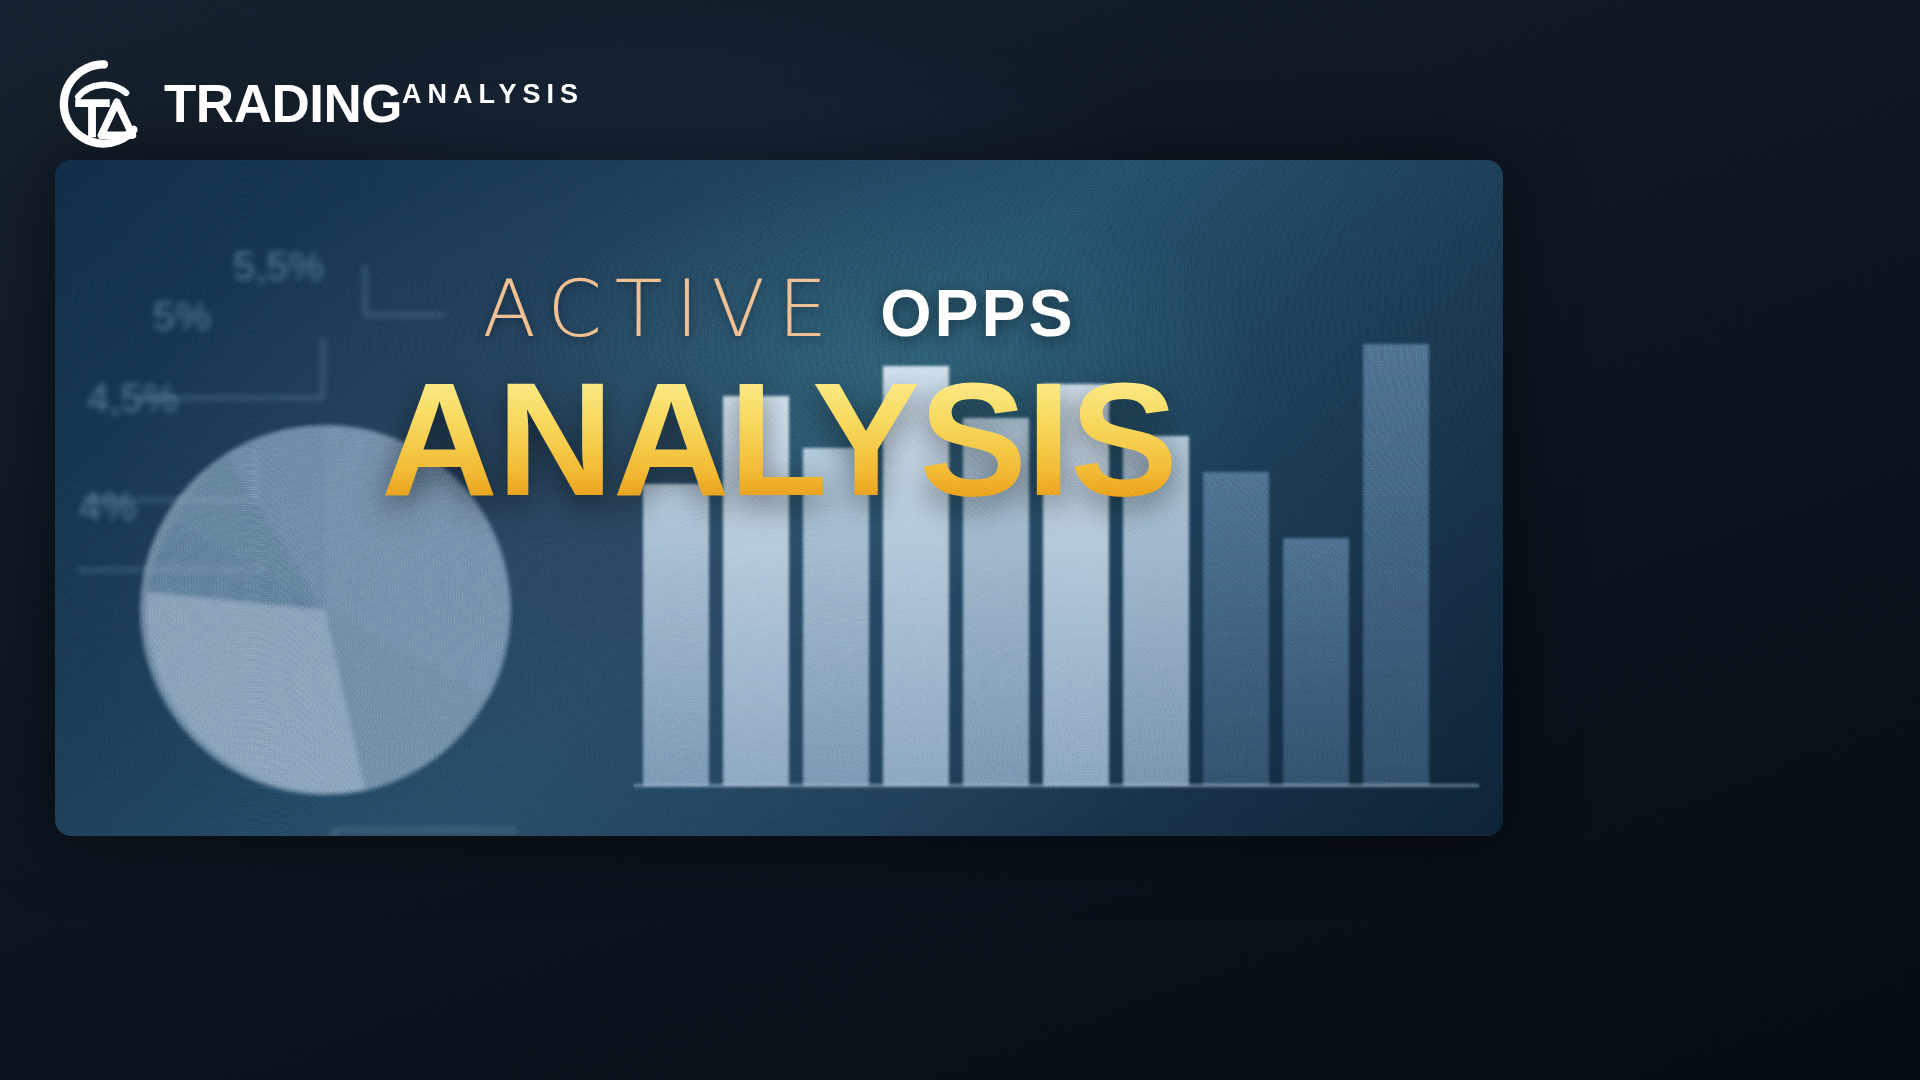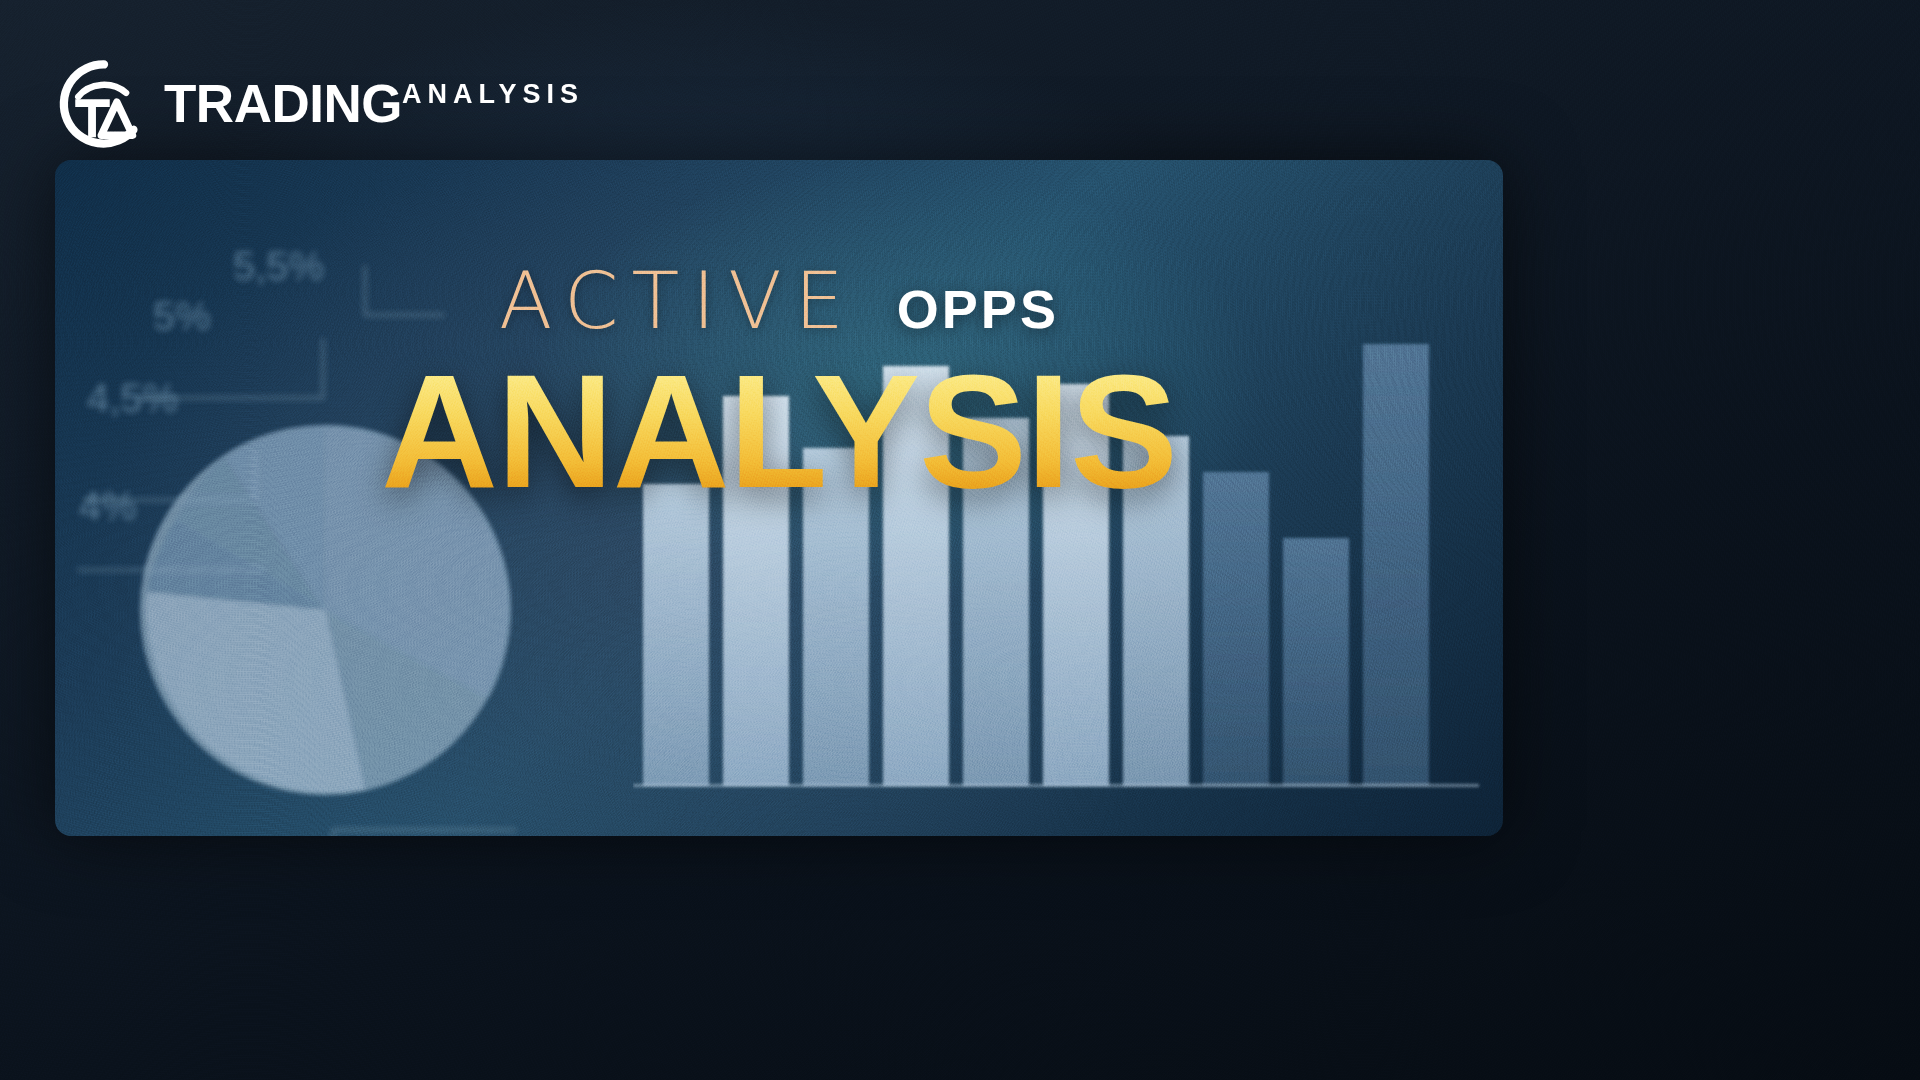--- a/index.html
+++ b/index.html
@@ -76,40 +76,40 @@
   
   #art-bars {
     position:absolute; right:10px; bottom:10px;
     width:860px; height:560px;
     z-index:4;
   }
 
   
   #headline {
     position:absolute;
-    left:0; right:0; top:96px;
+    left:0; right:0; top:104px;
     z-index:20;
     text-align:center;
     pointer-events:none;
   }
   #line-1 {
     display:flex; justify-content:center; align-items:baseline;
     gap:40px;
     height:86px;
   }
   #kw-active {
     font-size:78px;
     font-weight:300;
     letter-spacing:13px;
     color:#f0bf92;
     text-shadow:0 2px 10px rgba(0,0,0,.35);
     font-family:"DejaVu Sans", sans-serif;
   }
   #kw-opps {
-    font-size:54px;
+    font-size:66px;
     font-weight:bold;
     letter-spacing:3px;
     color:#ffffff;
     text-shadow:0 3px 16px rgba(0,0,0,.45);
   }
   #line-2 {
     margin-top:4px;
     font-size:162px;
     font-weight:bold;
     letter-spacing:-1px;

